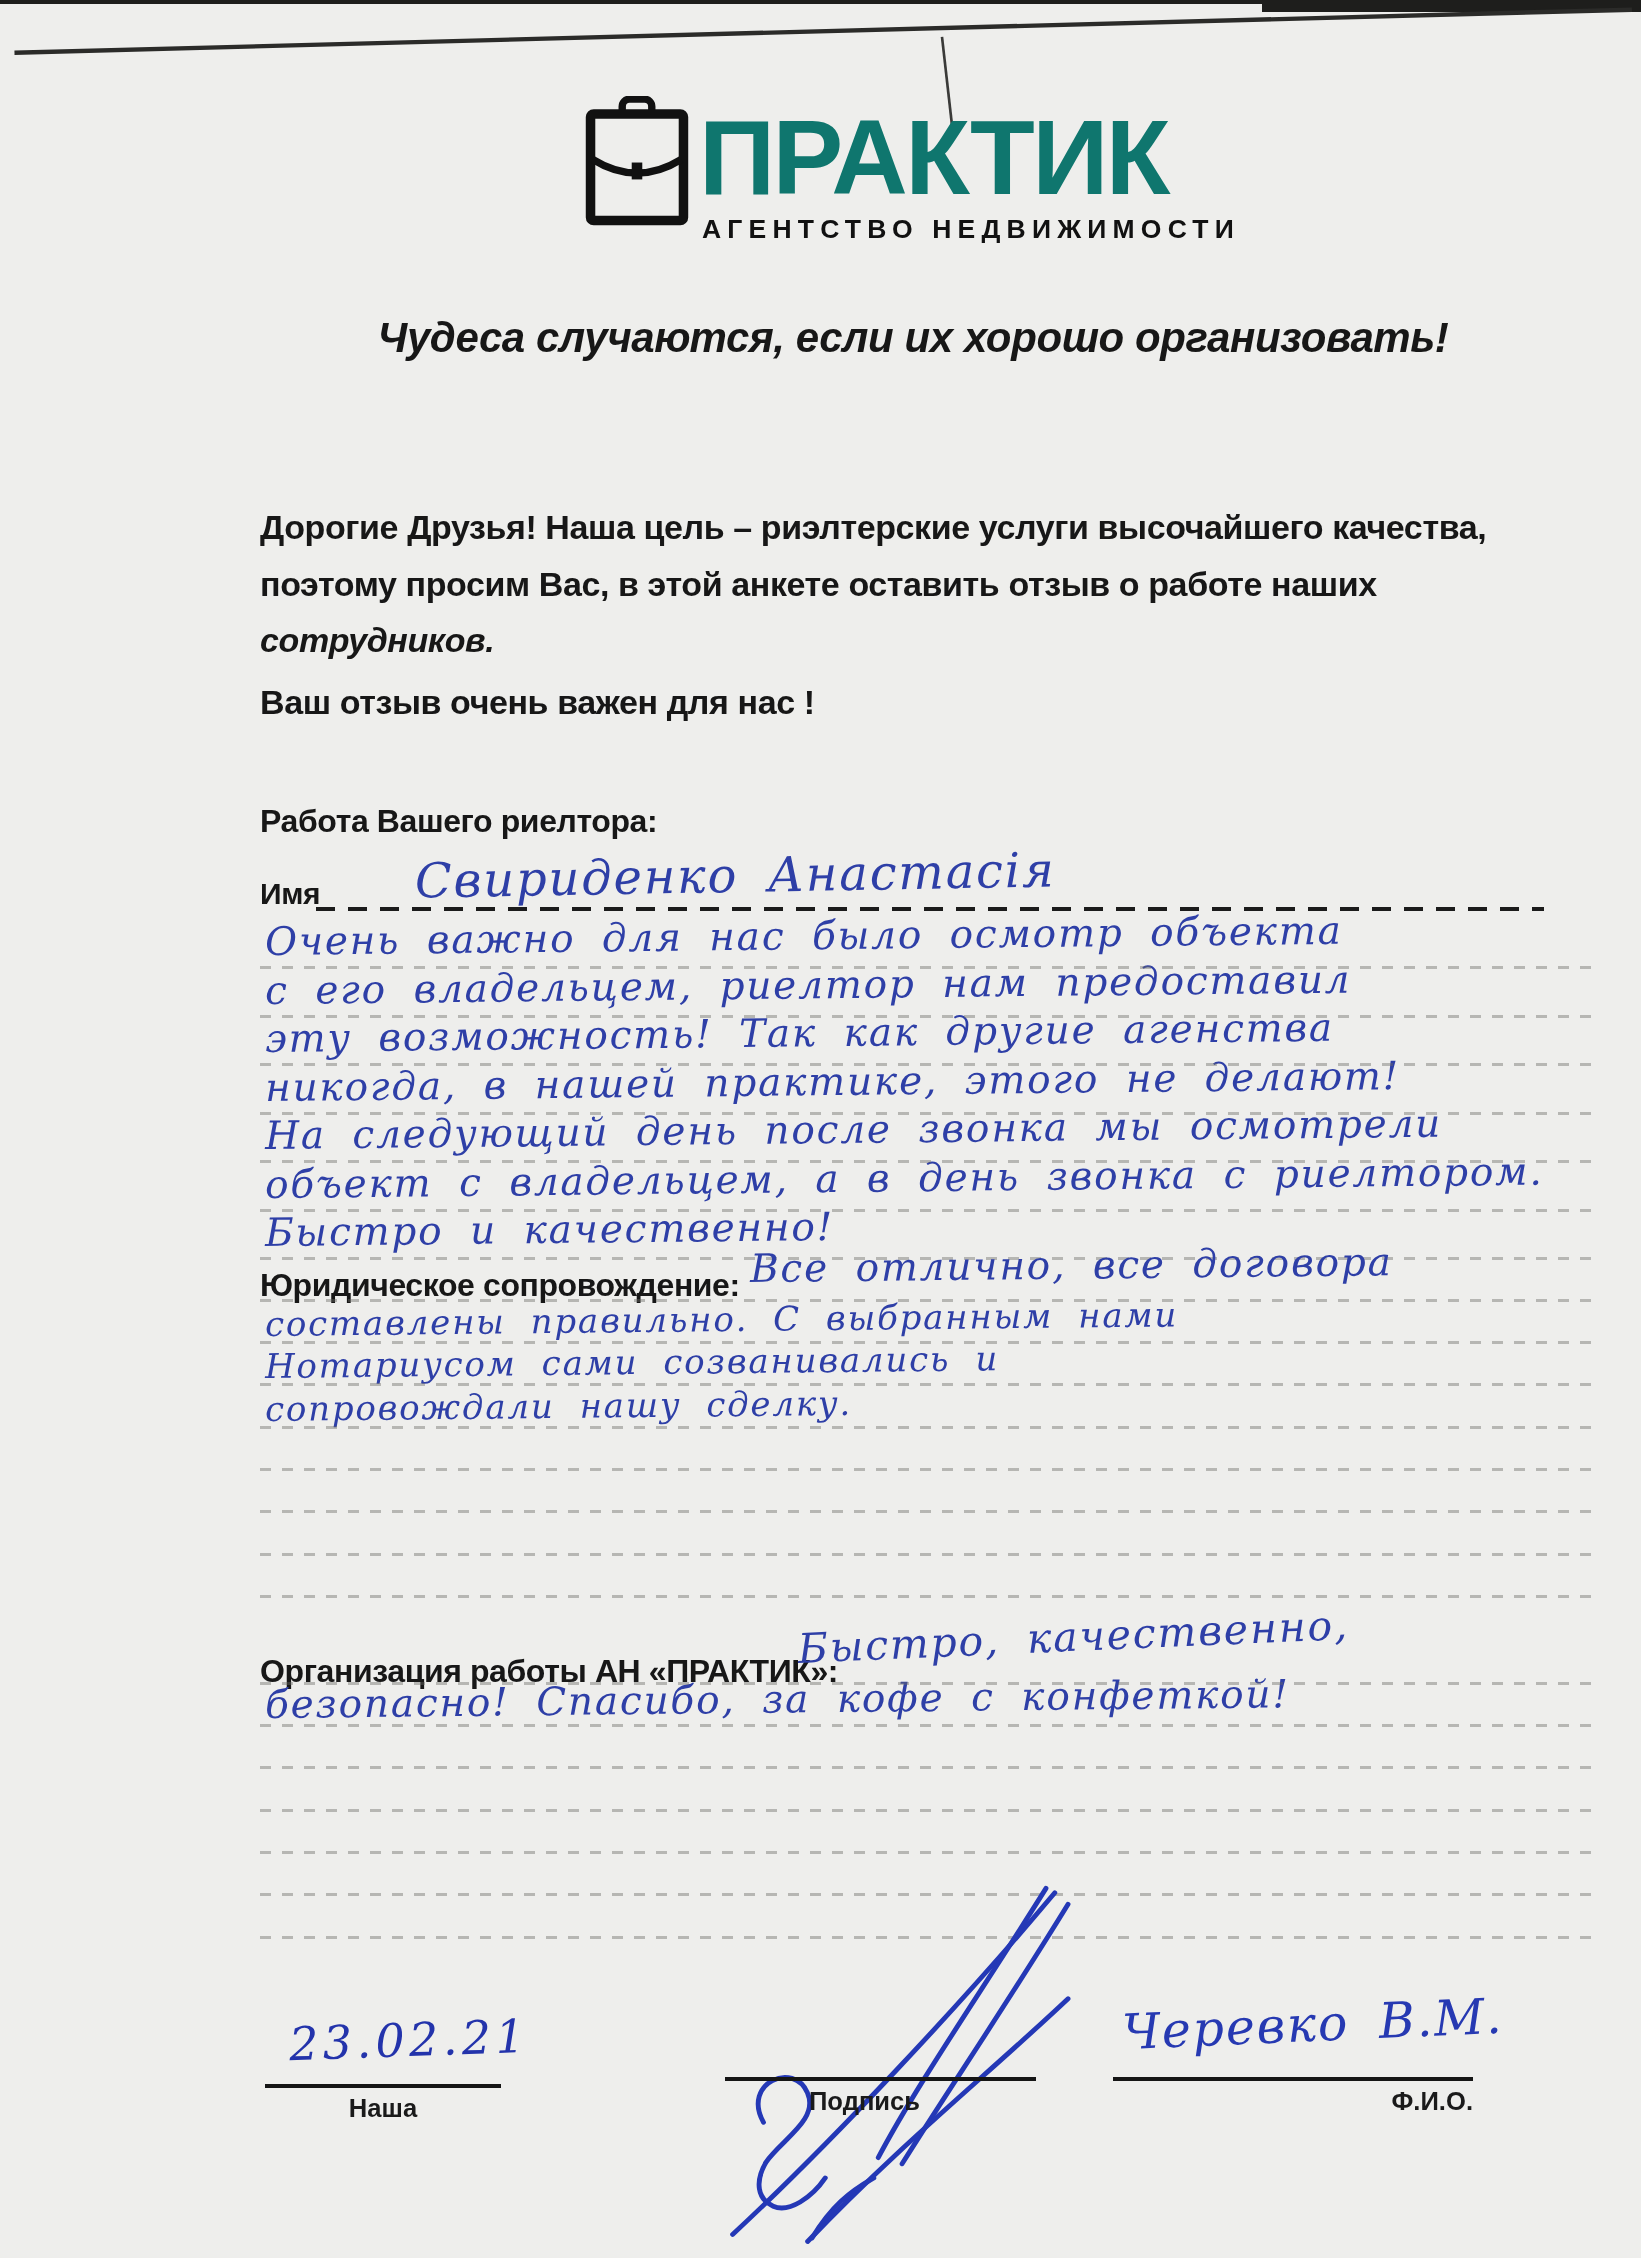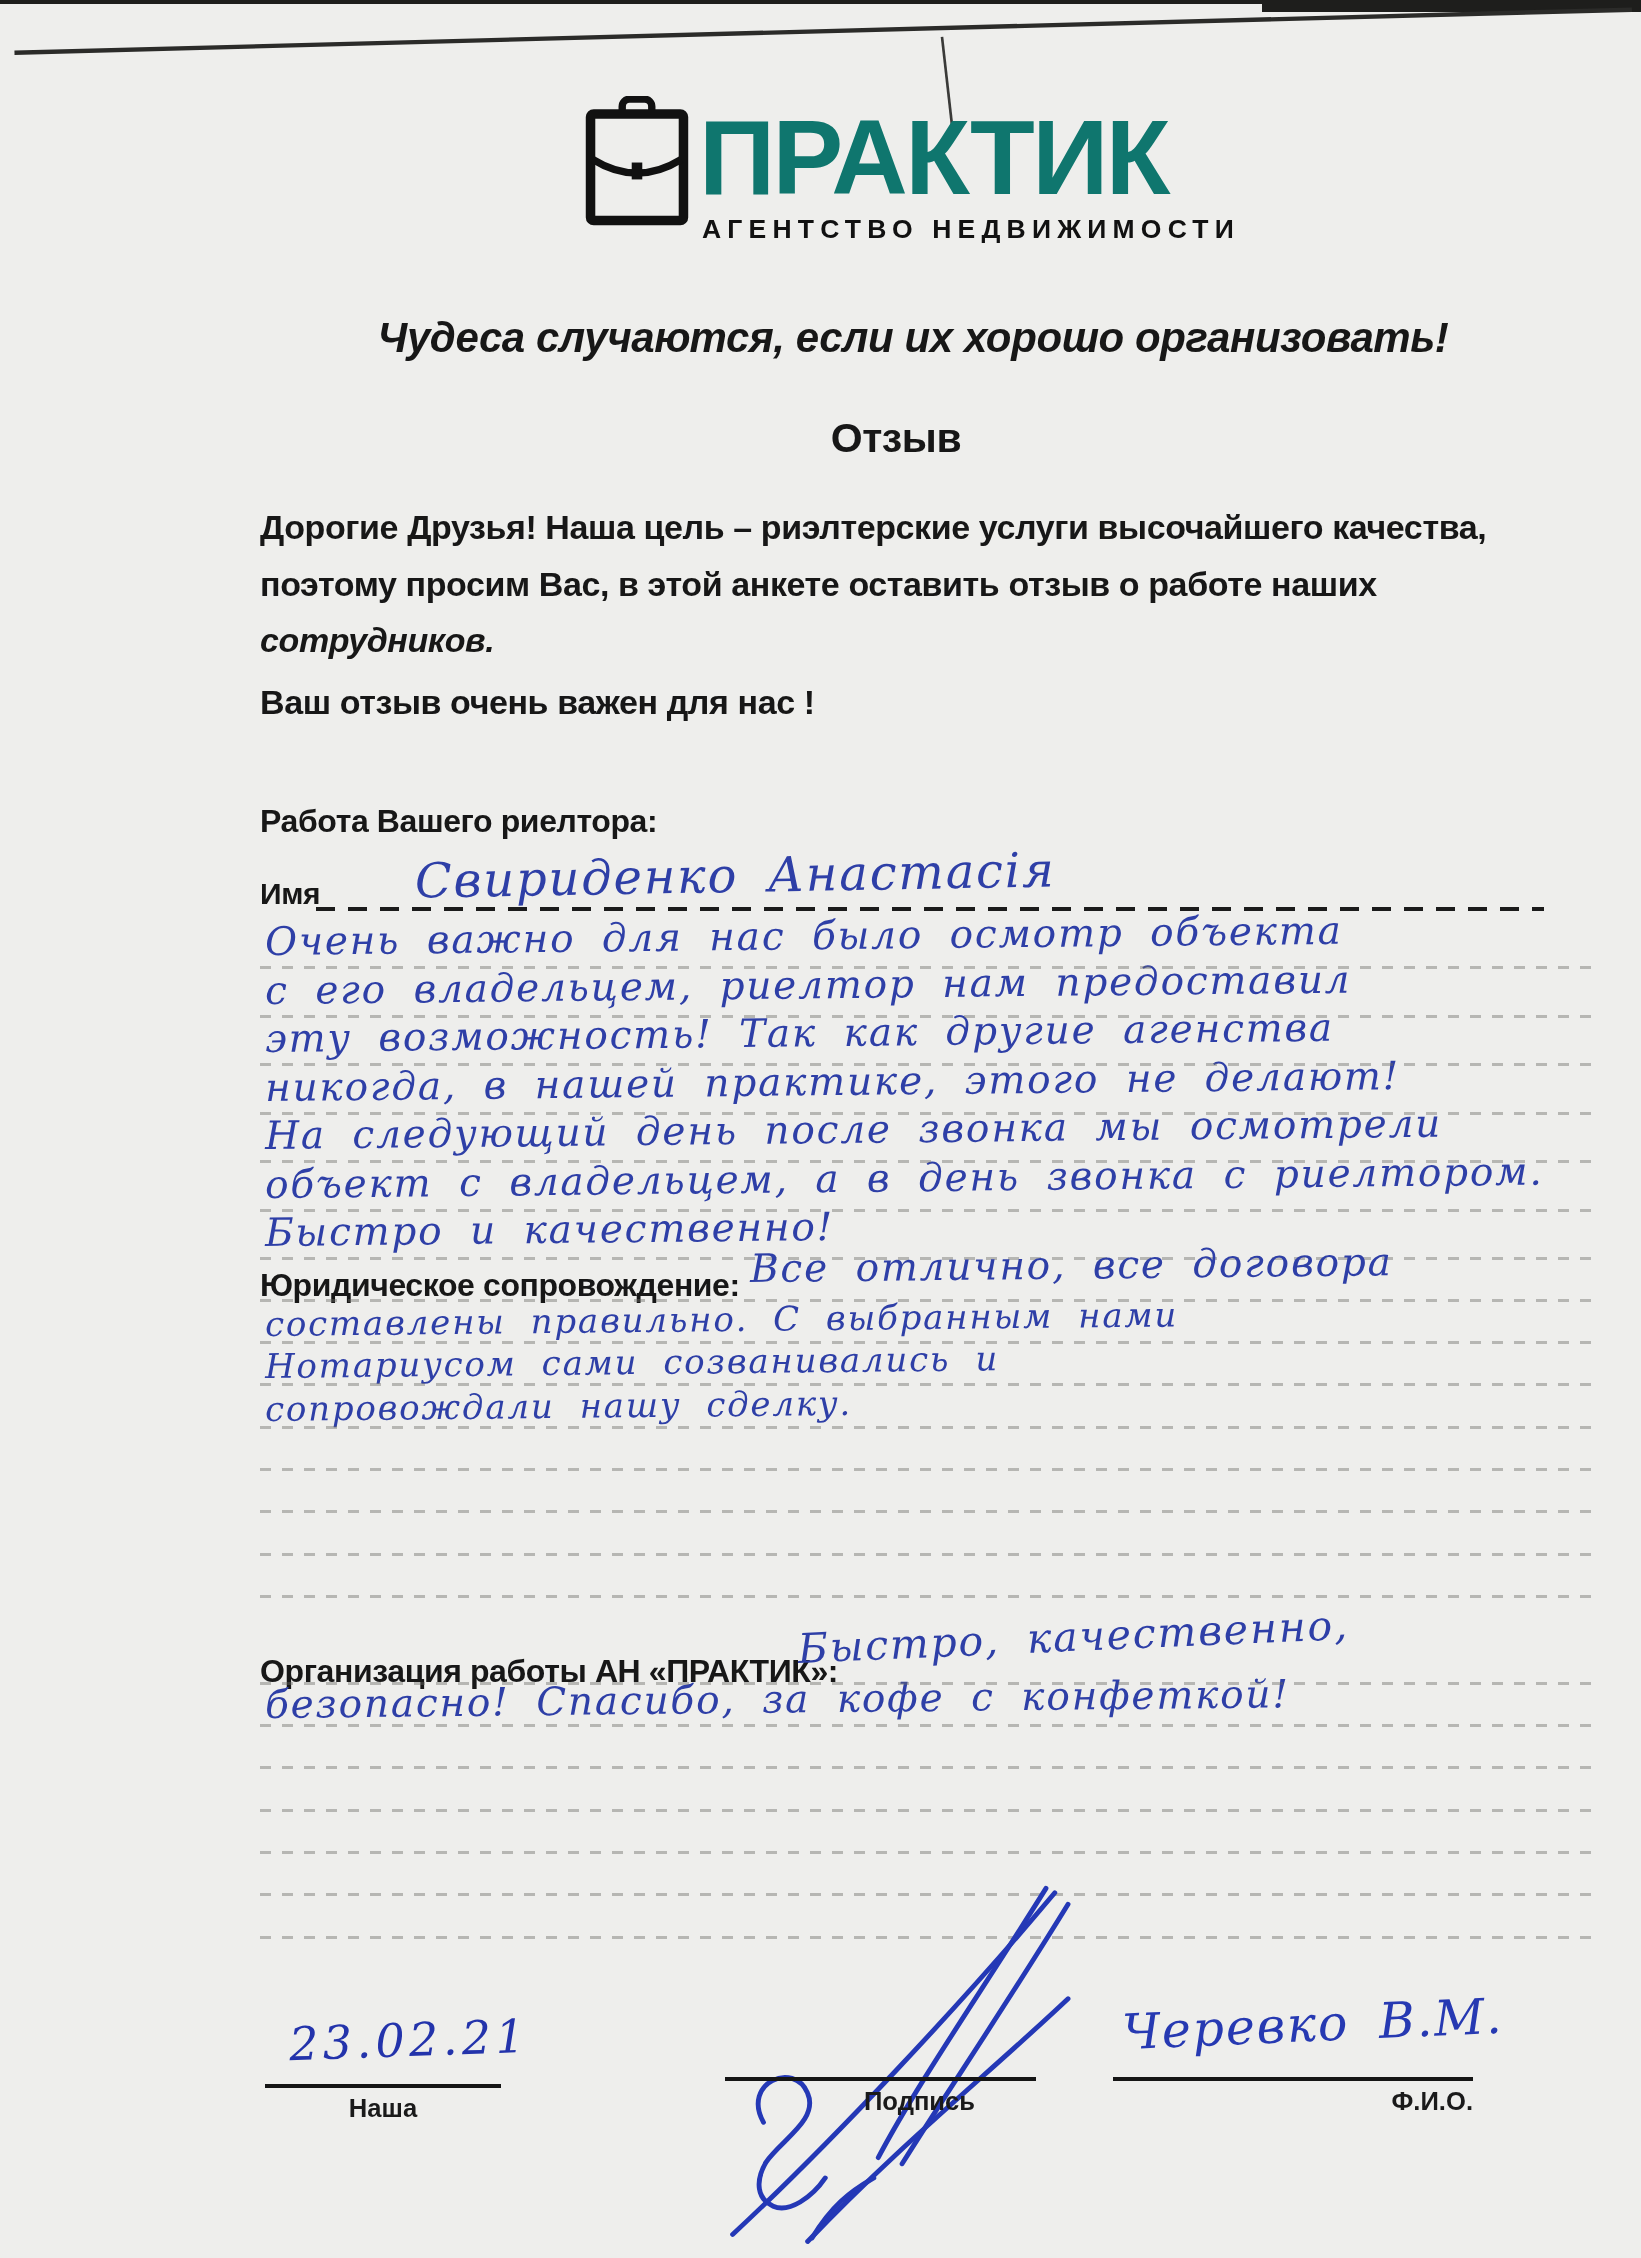--- a/index.html
+++ b/index.html
@@ -62,21 +62,20 @@
       <rect x="36" y="3" width="28" height="22" rx="7" fill="none" stroke="#111" stroke-width="7"></rect>
       <rect x="6" y="17" width="88" height="101" rx="3" fill="#eeeeec" stroke="#111" stroke-width="9"></rect>
       <path d="M8 60 Q50 86 92 60" fill="none" stroke="#111" stroke-width="7"></path>
       <rect x="45" y="63" width="10" height="16" fill="#111"></rect>
     </svg>
     <div class="abs brand" style="left:117px; top:5.3px;">ПРАКТИК</div>
     <div class="abs tagline" style="left:120px; top:122px;">АГЕНТСТВО НЕДВИЖИМОСТИ</div>
   </div>
 
   <div class="abs printed slogan center" style="left:185px; top:314px; width:1456px;">Чудеса случаются, если их хорошо организовать!</div>
-  <div class="abs printed form-title center" style="left:168px; top:415px; width:1456px;">Отзыв</div>
 
   <div class="abs printed intro-line" style="left:260px; top:499px;">Дорогие Друзья! Наша цель – риэлтерские услуги высочайшего качества,</div>
   <div class="abs printed intro-line" style="left:260px; top:556px;">поэтому просим Вас, в этой анкете оставить  отзыв о работе наших</div>
   <div class="abs printed intro-line" style="left:260px; top:612px;font-style:italic;">сотрудников.</div>
   <div class="abs printed intro-line" style="left:260px; top:674px;">Ваш отзыв очень важен для нас !</div>
 
   <div class="abs printed section-label" style="left:260px; top:803px;">Работа Вашего риелтора:</div>
   <div class="abs printed" style="left:260px; top:877px; font-size:30px;">Имя</div>
   <div class="abs dash-line" style="left:316px; top:907px; width:1228px;"></div>
   <div class="abs hw hw-name" style="left:415px; top:847px; transform:rotate(-1deg);">Свириденко Анастасія</div>
@@ -132,20 +131,20 @@
     <g fill="none" stroke="#2438b6" stroke-width="5.5" stroke-linecap="round">
       <path d="M140 432 C 250 330, 400 170, 505 45"></path>
       <path d="M495 40 C 420 160, 350 260, 305 345"></path>
       <path d="M520 58 C 450 172, 382 272, 332 352"></path>
       <path d="M175 305 C 150 260, 210 235, 225 272 C 238 302, 195 325, 178 350 C 165 372, 168 392, 186 400 C 204 408, 230 390, 245 368"></path>
       <path d="M520 165 C 430 250, 330 330, 225 440"></path>
       <path d="M230 436 C 252 400, 272 384, 300 368"></path>
     </g>
   </svg>
   <div class="abs solid-line" style="left:725px; top:2077px; width:311px;"></div>
-  <div class="abs small-label center" style="left:764px; top:2087px; width:311px;">Подпись</div>
+  <div class="abs small-label center" style="left:709px; top:2087px; width:311px;">Подпись</div>
 
   <div class="abs hw hw-fio" style="left:1122px; top:1996px;">Черевко В.М.</div>
   <div class="abs solid-line" style="left:1113px; top:2077px; width:360px;"></div>
   <div class="abs small-label center" style="left:1113px; top:2087px; width:360px;text-align:right;">Ф.И.О.</div>
 
 </div>
 
 
 </body></html>

